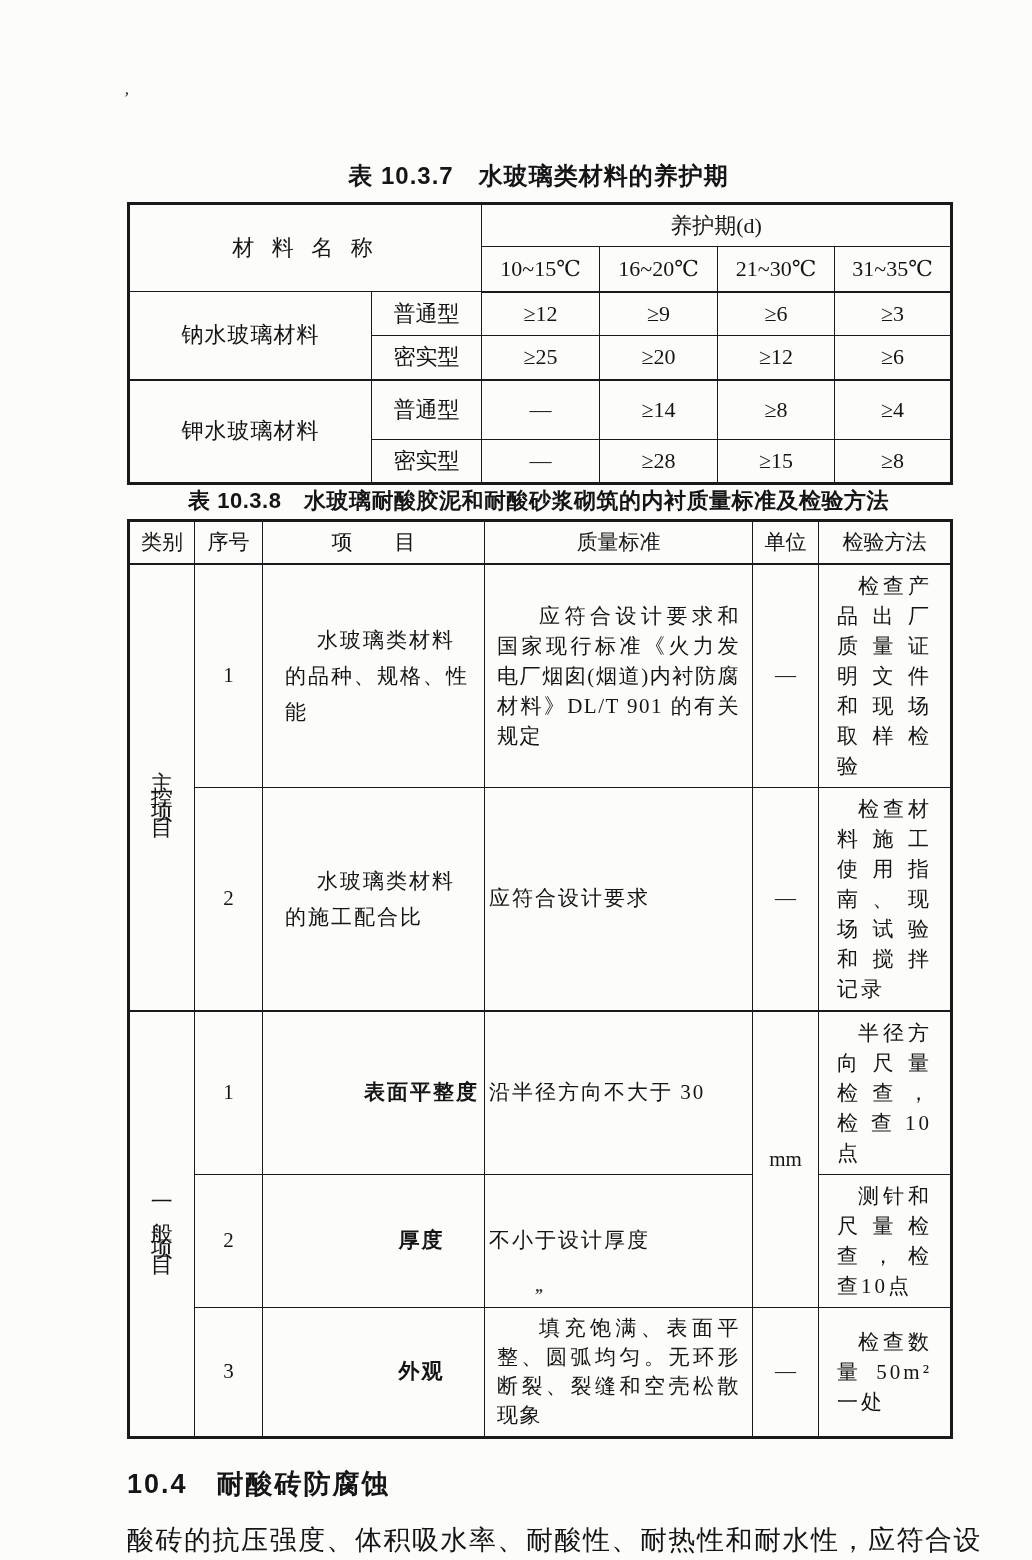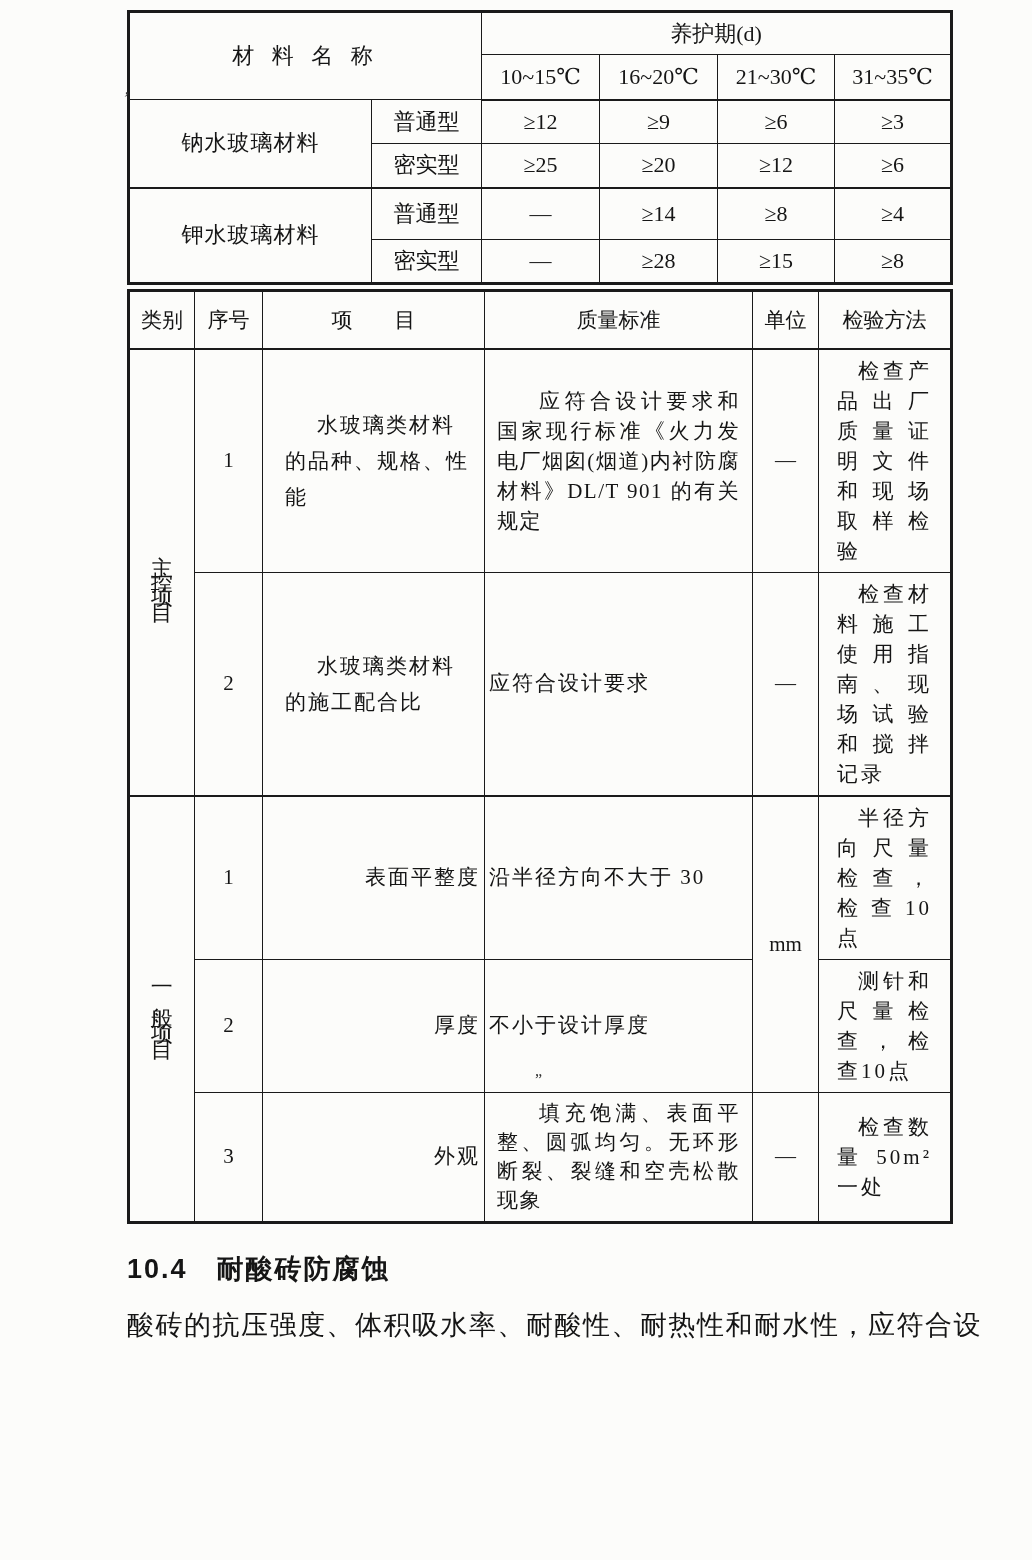--- a/index.html
+++ b/index.html
@@ -70,21 +70,21 @@
     padding-top:4px;
   }
   .cell-item {
     text-align:left;
     padding-left:22px;
     padding-right:10px;
     text-indent:32px;
     letter-spacing:2px;
     line-height:36px;
   }
-  .cell-item-sm { text-align:right; padding-left:100px; letter-spacing:2px; }
+  .cell-item-sm { text-align:center; padding-left:100px; letter-spacing:2px;font-weight:bold; }
   .cell-std-j {
     text-align:justify;
     text-align-last:left;
     padding:6px 12px;
     text-indent:2em;
     letter-spacing:1.5px;
     line-height:30px;
   }
   .cell-std-l { text-align:left; letter-spacing:2px; }
   .cell-method {
@@ -118,20 +118,21 @@
   }
 </style>
 </head>
 <body>
 
 <div class="page">
   <div class="content">
 
     <span class="artifact a1">’</span>
 
+    <div class="tbl-title">表 10.3.7　水玻璃类材料的养护期</div>
 
     <table class="t1">
       <colgroup>
         <col style="width:243px">
           <col style="width:110px">
         <col style="width:118px">
           <col style="width:118px">
         <col style="width:117px">
           <col style="width:117px">
       </colgroup>
@@ -154,51 +155,52 @@
         <td>≥6</td>
         <td>≥3</td>
       </tr>
       <tr style="height:44px">
         <td>密实型</td>
         <td>≥25</td>
         <td>≥20</td>
         <td>≥12</td>
         <td>≥6</td>
       </tr>
-      <tr style="height:52px" class="grp">
+      <tr style="height:60px" class="grp">
         <td rowspan="2" style="letter-spacing:1px">钾水玻璃材料</td>
         <td>普通型</td>
         <td>—</td>
         <td>≥14</td>
         <td>≥8</td>
         <td>≥4</td>
       </tr>
       <tr style="height:44px">
         <td>密实型</td>
         <td>—</td>
         <td>≥28</td>
         <td>≥15</td>
         <td>≥8</td>
       </tr>
     </tbody>
       </table>
 
 
+    <div class="tbl2-title">表 10.3.8　水玻璃耐酸胶泥和耐酸砂浆砌筑的内衬质量标准及检验方法</div>
 
     <table class="t2">
       <colgroup>
         <col style="width:66px">
           <col style="width:68px">
           <col style="width:222px">
         <col style="width:268px">
           <col style="width:66px">
           <col style="width:133px">
       </colgroup>
       <tbody>
-          <tr class="thead" style="height:58px">
+          <tr class="thead" style="height:43px">
         <td>类别</td>
         <td>序号</td>
         <td>项　　目</td>
         <td>质量标准</td>
         <td>单位</td>
         <td>检验方法</td>
       </tr>
       <tr style="height:146px">
         <td rowspan="2">
           <span class="vcat">主控项目</span>

